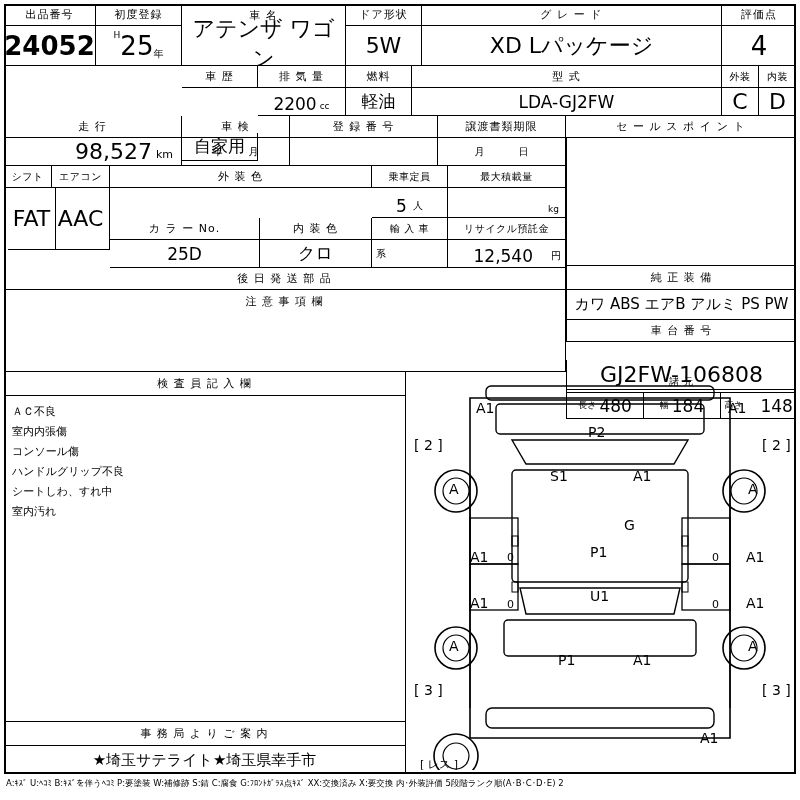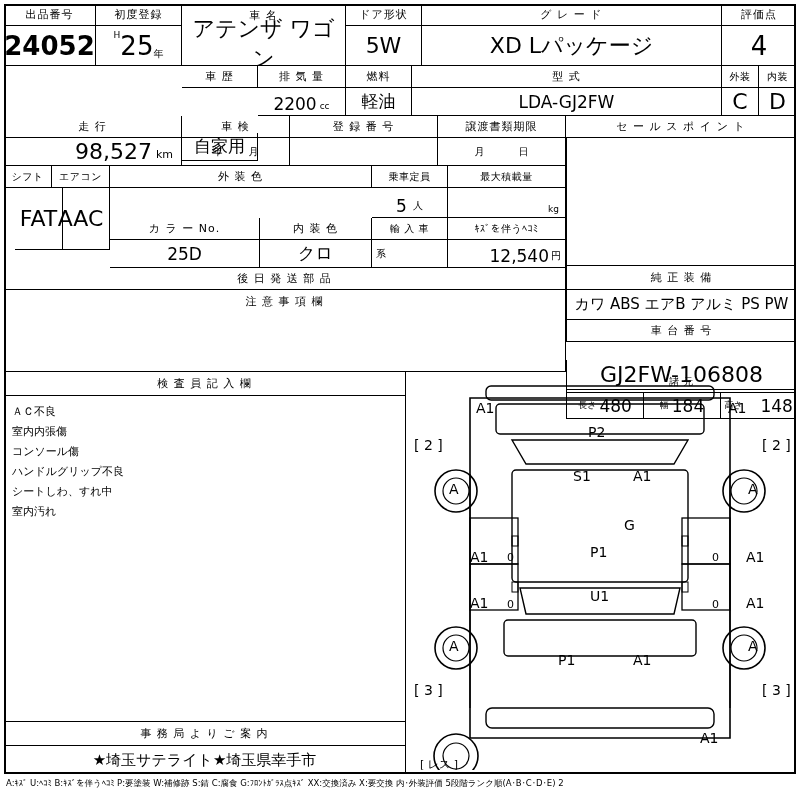--- a/index.html
+++ b/index.html
@@ -114,21 +114,21 @@
   <div class="bx" style="left:438px;top:138px;width:128px;height:28px;border:none;border-right:1.5px solid #000;border-bottom:1.5px solid #000;gap:34px;">
     <span class="sub">月</span>
     <span class="sub">日</span>
   </div>
 
   <div class="bx lbl" style="left:566px;top:116px;width:230px;height:22px;border:none;border-bottom:1.5px solid #000;">セ ー ル ス ポ イ ン ト</div>
   <div class="bx" style="left:566px;top:138px;width:230px;height:128px;border:none;border-bottom:1.5px solid #000;border-left:1.5px solid #000;"></div>
 
   <div class="bx lbl-sm" style="left:4px;top:166px;width:48px;height:22px;border:none;border-right:1.5px solid #000;border-bottom:1.5px solid #000;">シフト</div>
   <div class="bx lbl-sm" style="left:52px;top:166px;width:58px;height:22px;border:none;border-right:1.5px solid #000;border-bottom:1.5px solid #000;">エアコン</div>
-  <div class="bx val-lg" style="left:15px;top:188px;width:48px;height:62px;border:none;border-right:1.5px solid #000;border-bottom:1.5px solid #000;">FAT</div>
+  <div class="bx val-lg" style="left:8px;top:188px;width:48px;height:62px;border:none;border-right:1.5px solid #000;border-bottom:1.5px solid #000;">FAT</div>
   <div class="bx val-lg" style="left:52px;top:188px;width:58px;height:62px;border:none;border-right:1.5px solid #000;border-bottom:1.5px solid #000;">AAC</div>
 
   <div class="bx lbl" style="left:110px;top:166px;width:262px;height:22px;border:none;border-right:1.5px solid #000;border-bottom:1.5px solid #000;">外 装 色</div>
 
   <div class="bx lbl-sm" style="left:372px;top:166px;width:76px;height:22px;border:none;border-right:1.5px solid #000;border-bottom:1.5px solid #000;">乗車定員</div>
   <div class="bx baseline" style="left:372px;top:188px;width:76px;height:30px;border:none;border-right:1.5px solid #000;border-bottom:1.5px solid #000;">
     <span class="val">5</span>
     <span class="sub" style="margin:0 0 3px 6px;">人</span>
   </div>
 
@@ -140,22 +140,22 @@
   <div class="bx lbl" style="left:110px;top:218px;width:150px;height:22px;border:none;border-right:1.5px solid #000;border-bottom:1.5px solid #000;">カ ラ ー No.</div>
   <div class="bx val" style="left:110px;top:240px;width:150px;height:28px;border:none;border-right:1.5px solid #000;border-bottom:1.5px solid #000;">25D</div>
 
   <div class="bx lbl" style="left:260px;top:218px;width:112px;height:22px;border:none;border-right:1.5px solid #000;border-bottom:1.5px solid #000;">内 装 色</div>
   <div class="bx" style="left:260px;top:240px;width:112px;height:28px;border:none;border-right:1.5px solid #000;border-bottom:1.5px solid #000;">
     <span class="val">クロ</span>
   </div>
   <div class="bx sub" style="left:372px;top:240px;width:76px;height:28px;border:none;border-right:1.5px solid #000;border-bottom:1.5px solid #000;justify-content:flex-start;padding-left:4px;">系</div>
   <div class="bx lbl-sm" style="left:372px;top:218px;width:76px;height:22px;border:none;border-right:1.5px solid #000;border-bottom:1.5px solid #000;">輸 入 車</div>
 
-  <div class="bx lbl-sm" style="left:448px;top:218px;width:118px;height:22px;border:none;border-right:1.5px solid #000;border-bottom:1.5px solid #000;">ｷｽﾞを伴うﾍｺﾐ</div>
-  <div class="bx baseline" style="left:448px;top:240px;width:118px;height:28px;border:none;border-right:1.5px solid #000;border-bottom:1.5px solid #000;justify-content:flex-end;padding-right:4px;">
+  <div class="bx lbl-sm" style="left:448px;top:218px;width:118px;height:22px;border:none;border-right:1.5px solid #000;border-bottom:1.5px solid #000;">リサイクル預託金</div>
+  <div class="bx baseline" style="left:448px;top:240px;width:118px;height:28px;border:none;border-right:1.5px solid #000;border-bottom:1.5px solid #000;justify-content:flex-end;padding-right:4px;gap:16px;">
     <span class="val">12,540</span>
     <span class="sub" style="margin:0 0 3px 2px;">円</span>
   </div>
 
   <div class="bx lbl" style="left:4px;top:268px;width:562px;height:22px;border:none;border-right:1.5px solid #000;border-bottom:1.5px solid #000;">後 日 発 送 部 品</div>
 
   <div class="bx lbl" style="left:566px;top:266px;width:230px;height:24px;border:none;border-left:1.5px solid #000;border-bottom:1.5px solid #000;">純 正 装 備</div>
   <div class="bx" style="left:566px;top:290px;width:230px;height:30px;border:none;border-left:1.5px solid #000;border-bottom:1.5px solid #000;font-size:15px;">カワ ABS エアB アルミ PS PW</div>
 
   <div class="bx lbl" style="left:4px;top:290px;width:562px;height:22px;border:none;border-right:1.5px solid #000;">注 意 事 項 欄</div>
@@ -356,21 +356,21 @@
       <line x1="62" y1="96" x2="62" y2="330" stroke="#000" stroke-width="1.2"></line>
       <line x1="322" y1="96" x2="322" y2="330" stroke="#000" stroke-width="1.2"></line>
     </svg>
   </div>
 
   <div class="dg-txt" style="position:absolute;left:476px;top:400px;">A1</div>
   <div class="dg-txt" style="position:absolute;left:728px;top:400px;">A1</div>
   <div class="dg-txt" style="position:absolute;left:414px;top:437px;">[ 2 ]</div>
   <div class="dg-txt" style="position:absolute;left:762px;top:437px;">[ 2 ]</div>
   <div class="dg-txt" style="position:absolute;left:588px;top:424px;">P2</div>
-  <div class="dg-txt" style="position:absolute;left:550px;top:468px;margin-left:23px;">S1</div>
+  <div class="dg-txt" style="position:absolute;left:550px;top:468px;">S1</div>
   <div class="dg-txt" style="position:absolute;left:633px;top:468px;">A1</div>
   <div class="dg-txt" style="position:absolute;left:449px;top:481px;">A</div>
   <div class="dg-txt" style="position:absolute;left:748px;top:481px;">A</div>
   <div class="dg-txt" style="position:absolute;left:624px;top:517px;">G</div>
   <div class="dg-txt" style="position:absolute;left:470px;top:549px;">A1</div>
   <div class="dg-txt" style="position:absolute;left:746px;top:549px;">A1</div>
   <div class="dg-txt" style="position:absolute;left:590px;top:544px;">P1</div>
   <div class="dg-txt" style="position:absolute;left:590px;top:588px;">U1</div>
   <div class="dg-txt" style="position:absolute;left:470px;top:595px;">A1</div>
   <div class="dg-txt" style="position:absolute;left:746px;top:595px;">A1</div>

